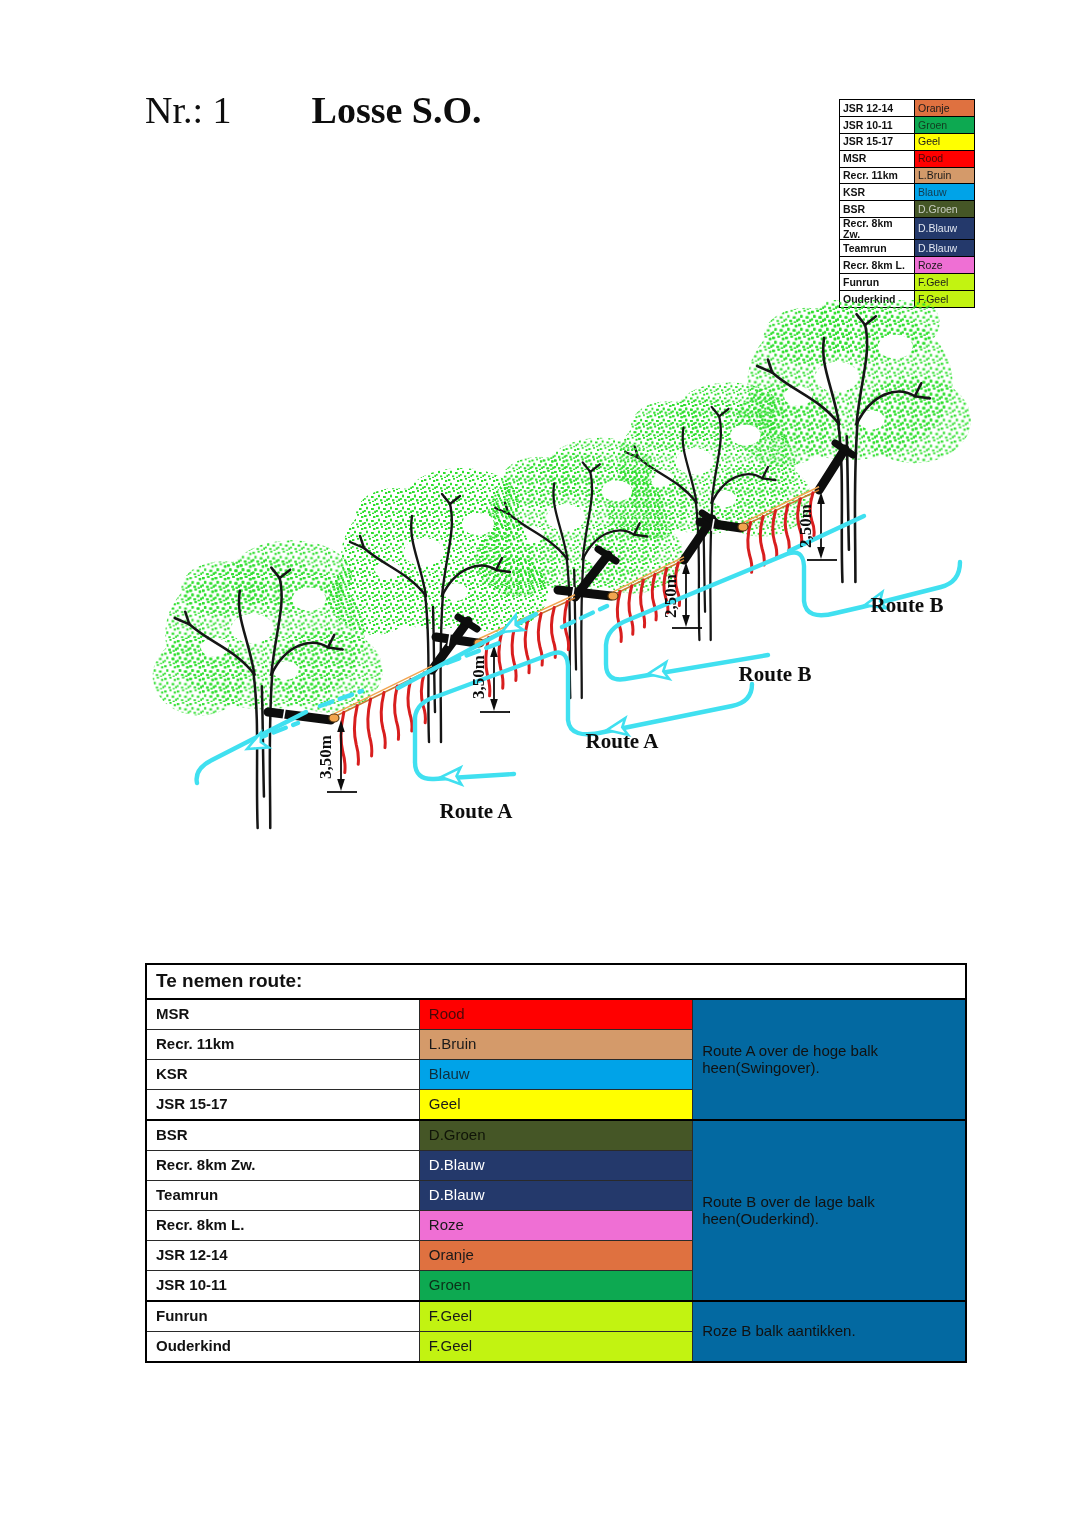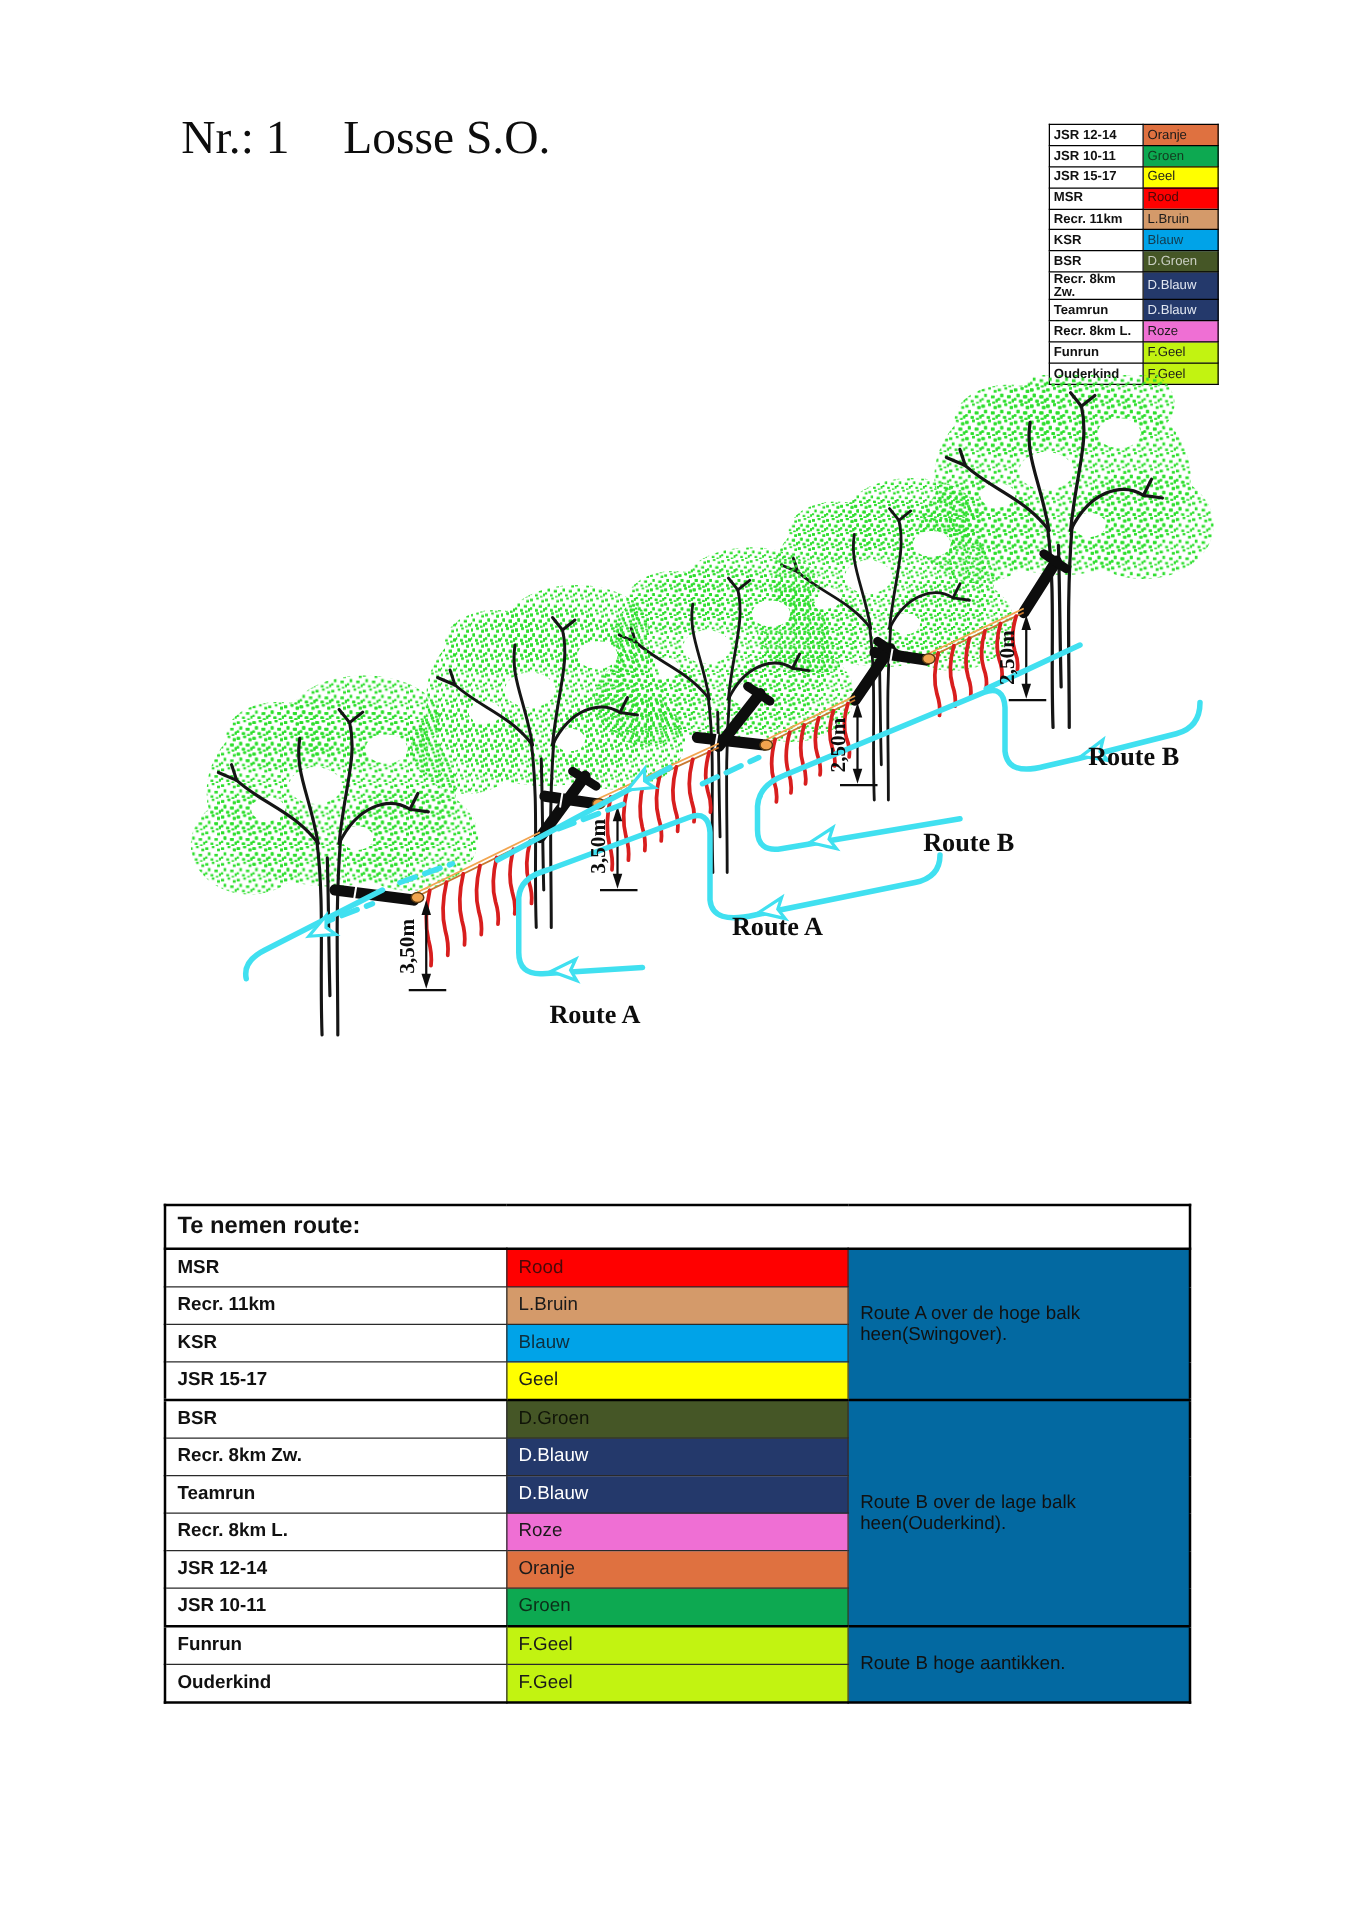--- a/index.html
+++ b/index.html
@@ -6,34 +6,34 @@
   body{
     width:1080px;height:1527px;background:#ffffff;position:relative;
     font-family:"Liberation Sans",sans-serif;color:#111;overflow:hidden;
   }
   
   .doc-title{
     position:absolute;left:145px;top:88px;
     font-family:"Liberation Serif",serif;font-size:38px;color:#0d0d0d;
     white-space:nowrap;
   }
-  .doc-title .t-name{margin-left:43px;}
+  .doc-title .t-name{margin-left:80px;font-weight:bold;}
 
   
   .legend-wrap{position:absolute;left:839px;top:99px;}
   table.legend{border-collapse:collapse;}
   table.legend td{
     border:1px solid #000;height:15.9px;padding:0 3px;
     font-size:10.5px;line-height:1;vertical-align:middle;
   }
   table.legend td.l-label{width:68px;font-weight:bold;background:#fff;}
   table.legend td.l-color{width:53px;}
 
   
-  .rt-wrap{position:absolute;left:131px;top:963px;width:795px;}
+  .rt-wrap{position:absolute;left:145px;top:963px;width:795px;}
   table.rt{border-collapse:collapse;width:822px;table-layout:fixed;}
   table.rt td{
     border:1px solid #2a2a2a;vertical-align:middle;
     font-size:15px;line-height:1.1;
   }
   table.rt tr.hdr td{
     height:33px;font-size:19px;font-weight:bold;padding:0 9px;
     border:2px solid #000;
   }
   table.rt td.c1{width:155px;font-weight:bold;padding:0 9px;height:29px;background:#fff;}
@@ -326,21 +326,21 @@
           <td class="c1">JSR 12-14</td>
           <td class="c2" style="background: rgb(223, 113, 64); color: rgb(26, 26, 26);">Oranje</td>
         </tr>
         <tr>
           <td class="c1">JSR 10-11</td>
           <td class="c2" style="background: rgb(13, 169, 81); color: rgb(12, 46, 24);">Groen</td>
         </tr>
         <tr class="group-start">
           <td class="c1">Funrun</td>
           <td class="c2" style="background: rgb(194, 243, 17); color: rgb(26, 26, 26);">F.Geel</td>
-          <td class="c3" rowspan="2">Route B hoge aantikken.</td>
+          <td class="c3" rowspan="2">Roze B balk aantikken.</td>
         </tr>
         <tr>
           <td class="c1">Ouderkind</td>
           <td class="c2" style="background: rgb(194, 243, 17); color: rgb(26, 26, 26);">F.Geel</td>
         </tr>
       </tbody>
     </table>
 </div>
 
 </body></html>

